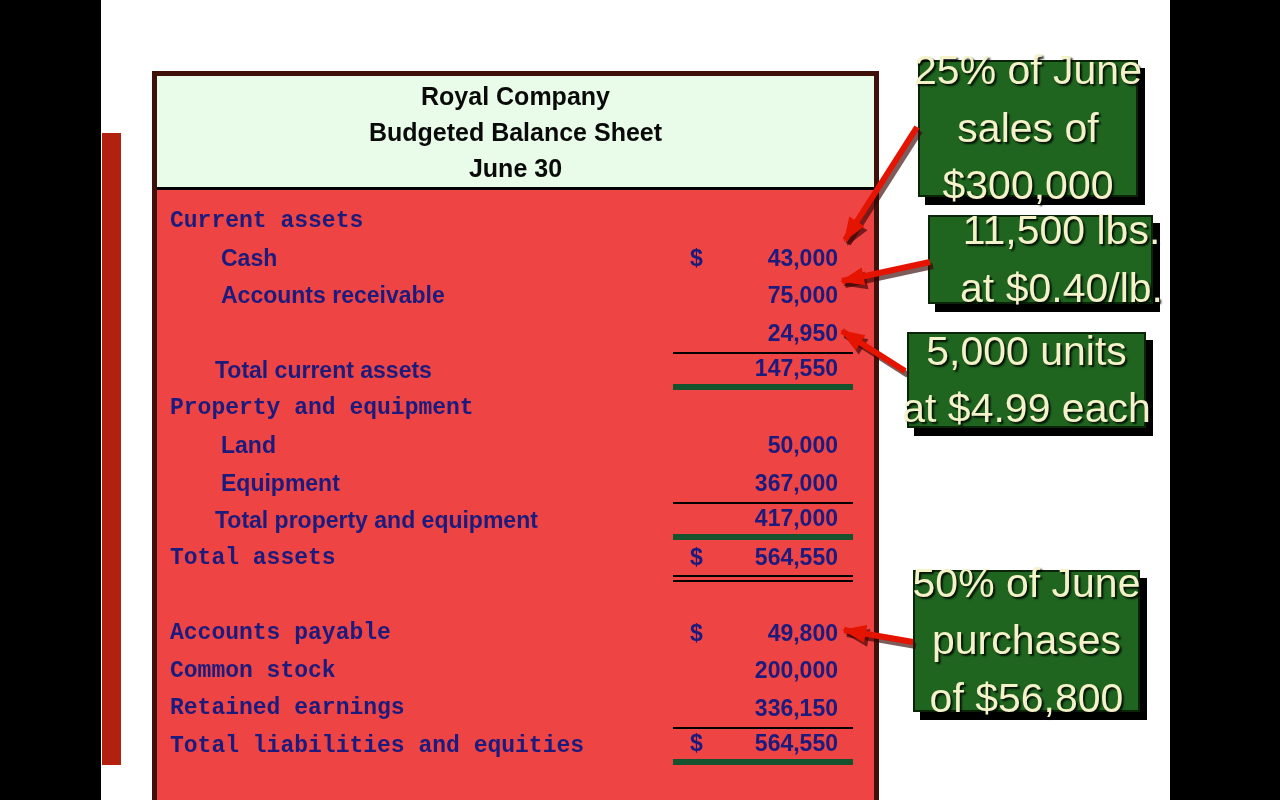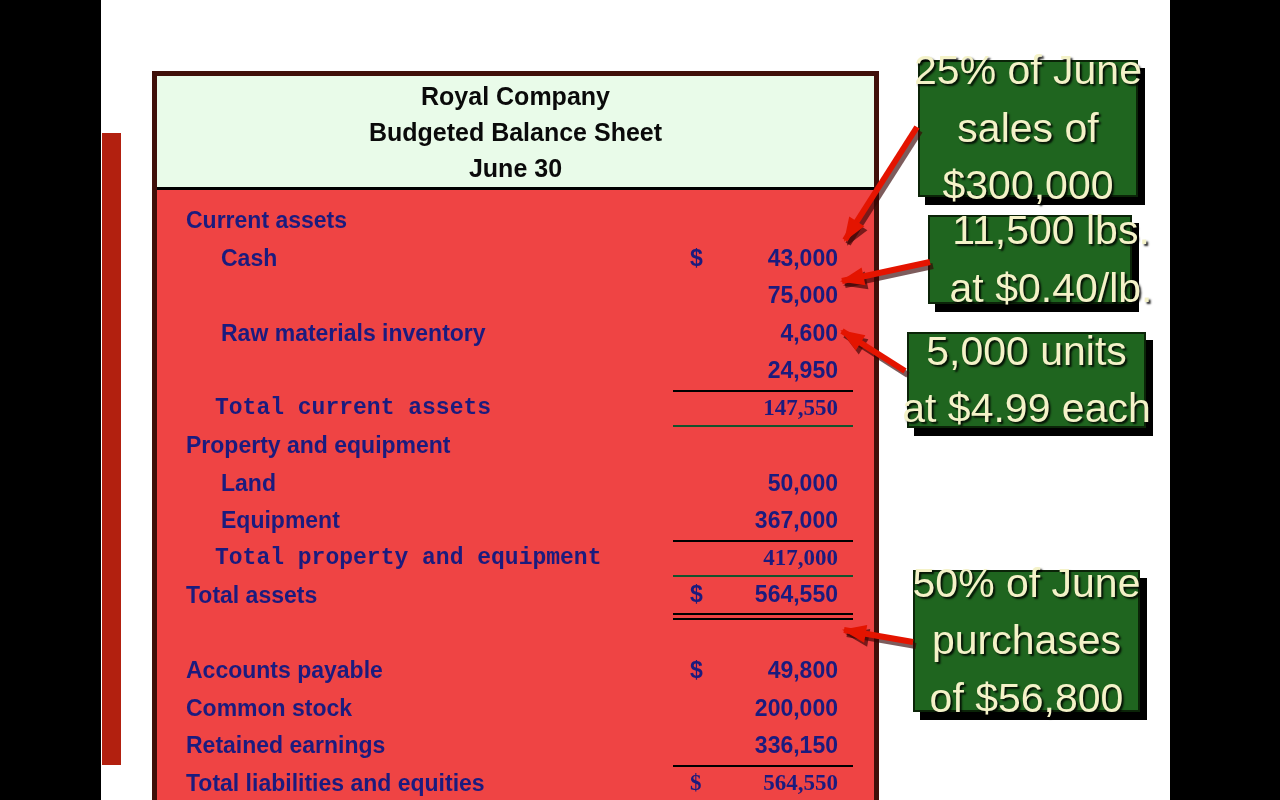--- a/index.html
+++ b/index.html
@@ -18,45 +18,45 @@
     box-sizing:border-box;border:5px solid #40100a;background:#ef4444;margin-top:47px;
   }
   .sheet-header{
     box-sizing:border-box;height:114px;background:#e9fbe9;border-bottom:3px solid #000;
     display:flex;flex-direction:column;justify-content:center;align-items:center;
     color:#0a0a0a;font-weight:bold;font-size:25px;line-height:36px;
   }
   .sheet-body{position:relative;padding-top:12px;color:#1b1b7e;font-weight:bold;font-size:23px;}
   .row{position:relative;height:37.5px;display:flex;align-items:center;}
   .row .label{white-space:nowrap;}
-  .row.ind0 .label{padding-left:29px;}
+  .row.ind0 .label{padding-left:13px;font-family:Liberation Mono, monospace;}
   .row.ind1 .label{padding-left:64px;}
-  .row.ind2 .label{padding-left:58px;font-family:Liberation Mono, monospace;}
+  .row.ind2 .label{padding-left:58px;}
   .amt{
     position:absolute;left:516px;top:0;bottom:0;width:180px;box-sizing:border-box;
     display:flex;align-items:center;justify-content:flex-end;
     padding:0 15px 0 17px;
   }
   .amt .dollar{margin-right:auto;}
   .amt.line-above{border-top:2px solid #000;}
-  .amt.line-below{border-bottom:2px solid #14532d;font-family:Liberation Serif, serif;}
+  .amt.line-below{border-bottom:6px solid #14532d;}
   .amt.line-double{border-bottom:2px solid #000;}
   .amt.line-double::after{
     content:"";position:absolute;left:0;right:0;bottom:-7px;border-top:2px solid #000;
   }
   
   .callout{
     position:absolute;box-sizing:border-box;background:#1f651f;border:2px solid #0b2408;
     box-shadow:7px 8px 0 0 #000;
     display:flex;flex-direction:column;justify-content:center;align-items:center;
     color:#f4f2c8;font-size:41px;line-height:1.4;text-align:center;white-space:nowrap;
     text-shadow:2px 2px 2px rgba(0,0,0,0.85);
   }
   #callout-june-sales{left:918px;top:60px;width:220px;height:137px;}
-  #callout-raw-materials{left:928px;top:215px;width:204px;height:89px;padding-left:42px;}
+  #callout-raw-materials{left:928px;top:215px;width:225px;height:89px;padding-left:42px;}
   #callout-finished-goods{left:907px;top:332px;width:239px;height:96px;}
   #callout-june-purchases{left:913px;top:570px;width:227px;height:142px;}
   
   #arrows{position:absolute;left:0;top:0;width:1280px;height:800px;pointer-events:none;}
   
   .page-number{
     position:absolute;left:1098px;top:765px;width:60px;
     color:#4d1207;font-weight:bold;font-size:19px;margin-top:42px;
   }
 </style>
@@ -85,30 +85,24 @@
           </span>
       </div>
       <div class="row ind1">
         <span class="label">Cash</span>
         <span class="amt">
             <span class="dollar">$</span>
             <span class="num">43,000</span>
           </span>
       </div>
       <div class="row ind1">
+        <span class="label">Accounts receivable</span>
         <span class="amt">
             <span class="dollar"></span>
             <span class="num">75,000</span>
-          </span>
-      </div>
-      <div class="row ind1">
-        <span class="label">Raw materials inventory</span>
-        <span class="amt">
-            <span class="dollar"></span>
-            <span class="num">4,600</span>
           </span>
       </div>
       <div class="row ind1">
         <span class="amt">
             <span class="dollar"></span>
             <span class="num">24,950</span>
           </span>
       </div>
       <div class="row ind2">
         <span class="label">Total current assets</span>

